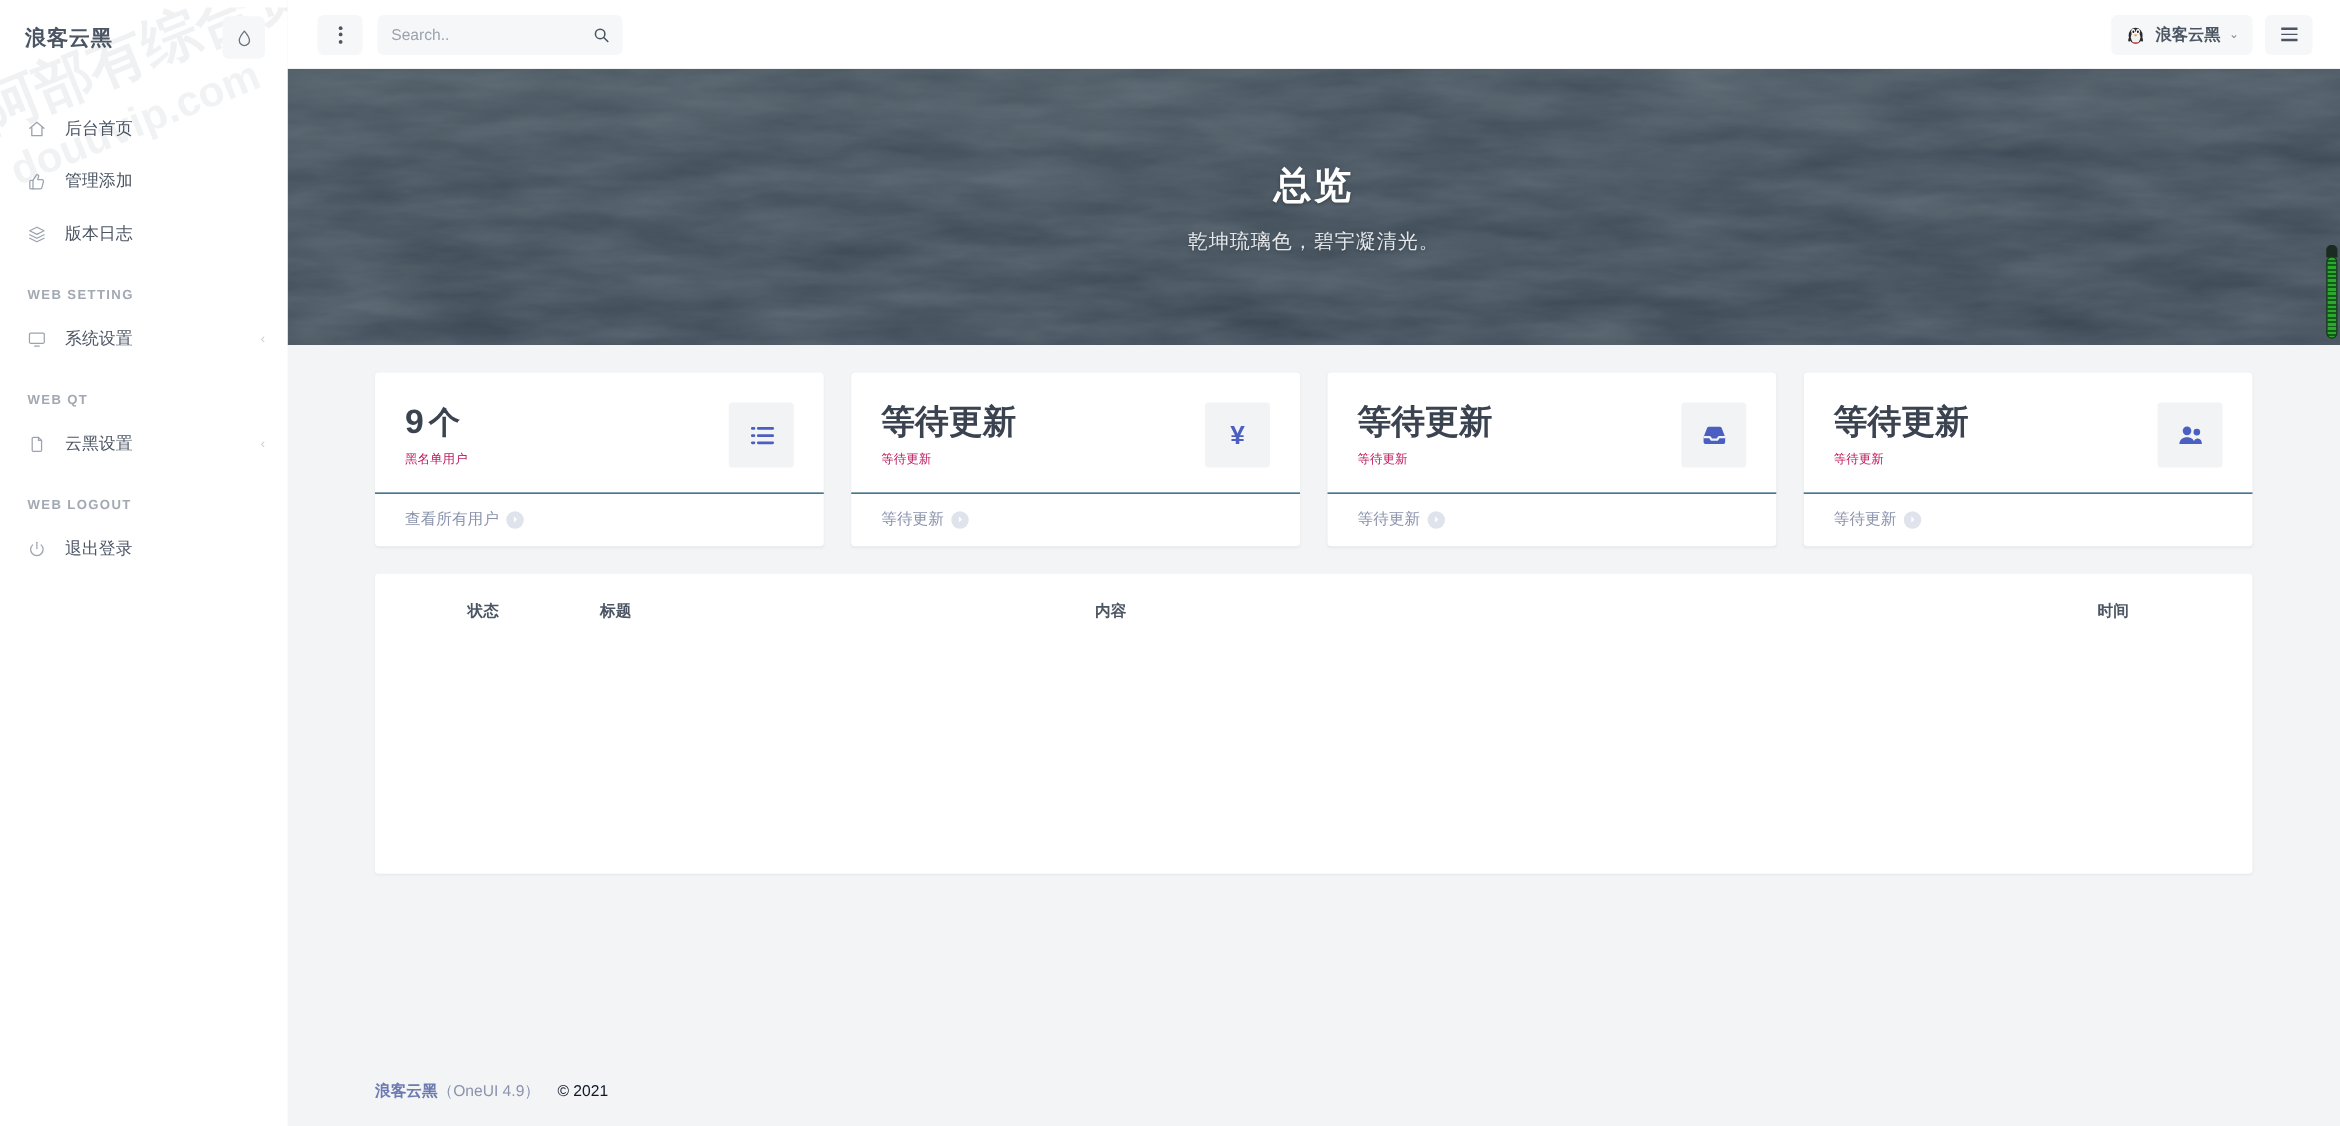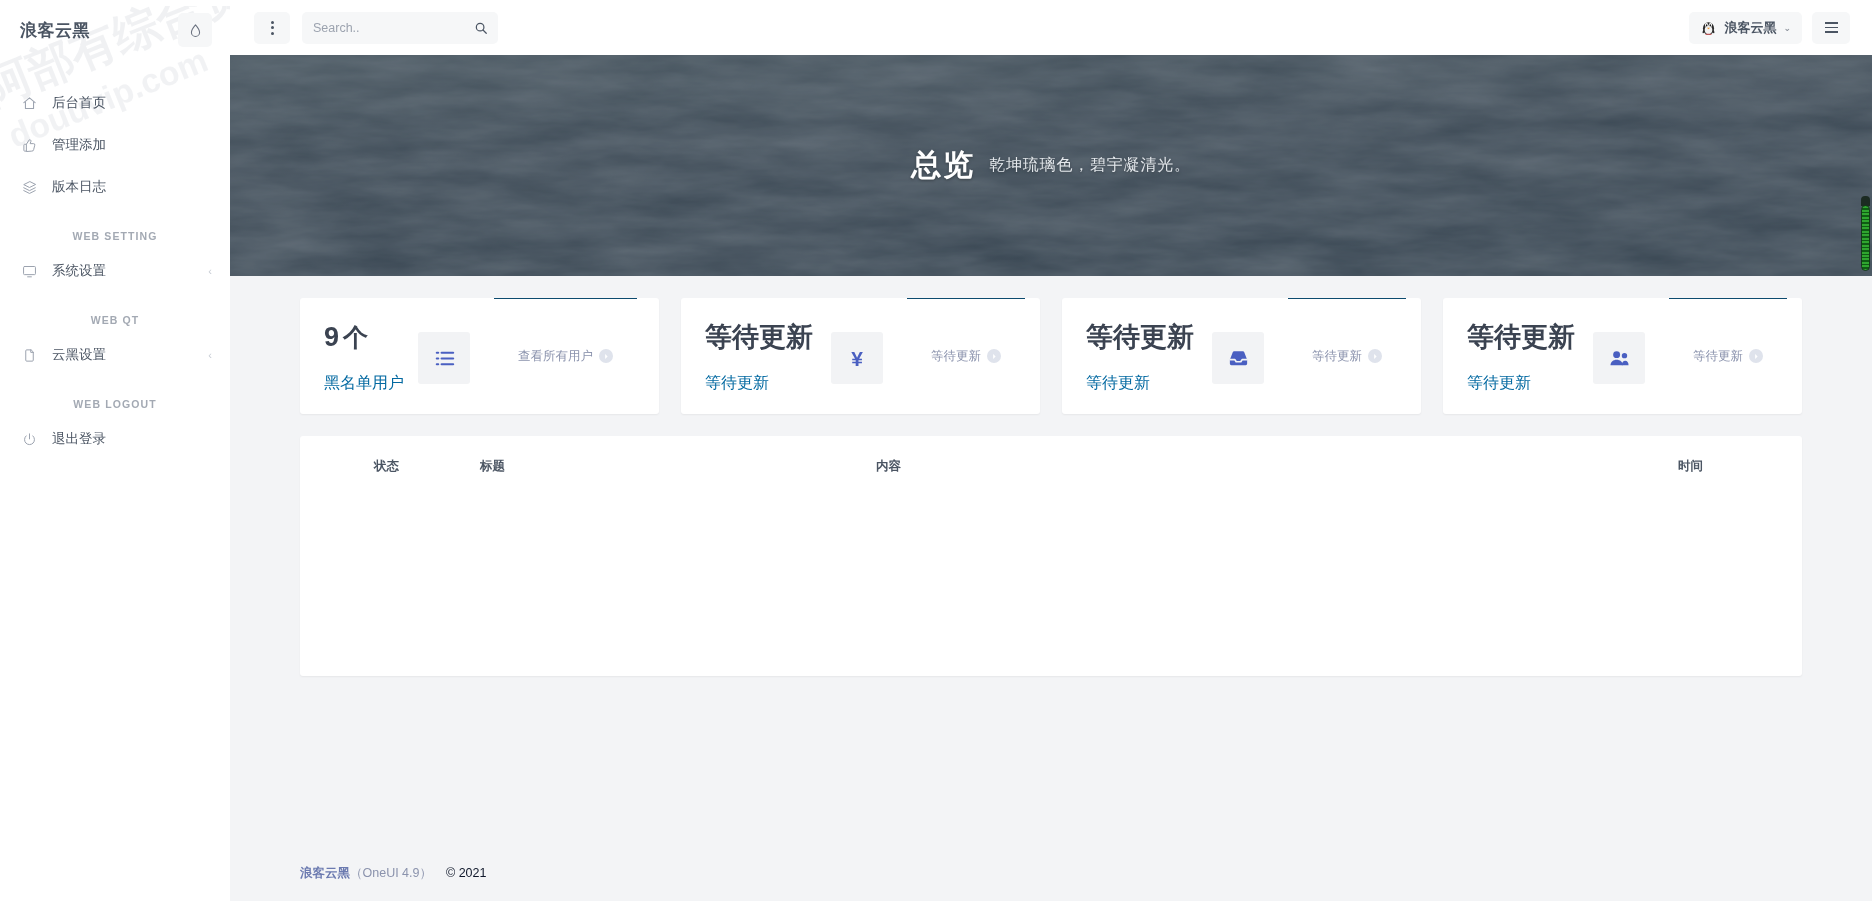--- a/index.html
+++ b/index.html
@@ -79,21 +79,20 @@
   .nav-ico svg { width: 15px; height: 15px; }
   .nav-label { flex: 1 1 auto; padding-left: 8px; }
   .nav-chev { color: #c7ccd4; font-size: 11px; line-height: 1; }
 
   .nav-section {
     font-size: 10.5px;
     font-weight: bold;
     letter-spacing: 1.1px;
     color: #a3a9b3;
     padding: 22px 22px 8px 22px;
-    text-align: center;
   }
 
   
   .main {
     flex: 1 1 auto;
     height: 901px;
     position: relative;
     background: #f3f4f6;
     overflow: hidden;
   }
@@ -180,21 +179,21 @@
     background: #3c4a55;
   }
   .hero-img { position: absolute; inset: 0; }
   .hero-overlay {
     position: absolute; inset: 0;
     background: rgba(52,64,76,0.42);
   }
   .hero-text {
     position: relative; z-index: 2;
     height: 100%;
-    display: flex; flex-direction: row;
+    display: flex; flex-direction: column;
     align-items: center; justify-content: center;
     gap: 14px;
   }
   .hero-title {
     font-size: 30px;
     font-weight: bold;
     color: #ffffff;
     letter-spacing: 2px;
     text-shadow: 0 1px 3px rgba(0,0,0,.35);
   }
@@ -212,41 +211,41 @@
   .cards-row {
     display: flex;
     gap: 22px;
   }
   .stat-card {
     flex: 1 1 0;
     background: #ffffff;
     border-radius: 3px;
     box-shadow: 0 1px 2px rgba(0,0,0,.055);
     display: flex;
-    flex-direction: row;
+    flex-direction: column;
   }
   .stat-body {
     display: flex;
     align-items: center;
     padding: 24px 24px 20px 24px;
     gap: 14px;
   }
   .stat-texts { flex: 1 1 auto; min-width: 0; }
   .stat-value {
     font-size: 27px;
     font-weight: bold;
     color: #3b4351;
     line-height: 1.15;
     white-space: nowrap;
   }
   .stat-value .unit { font-size: 25px; margin-left: 4px; }
   .stat-label {
-    margin-top: 20px;
-    font-size: 16px;
-    color: #0369a1;
+    margin-top: 7px;
+    font-size: 10px;
+    color: #be185d;
   }
   .stat-iconbox {
     width: 52px; height: 52px;
     flex: 0 0 52px;
     background: #f2f3f5;
     border-radius: 3px;
     display: flex; align-items: center; justify-content: center;
   }
   .stat-iconbox svg { width: 23px; height: 23px; }
   .stat-iconbox .yen { font-size: 21px; font-weight: bold; color: #4a5fc1; line-height: 1; }

